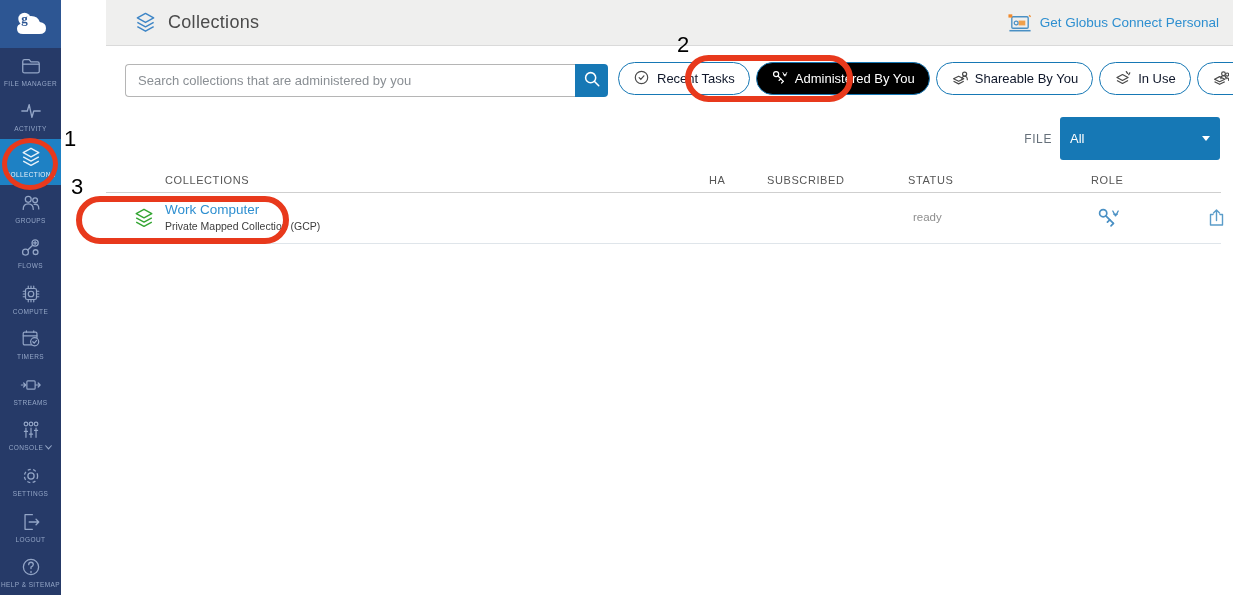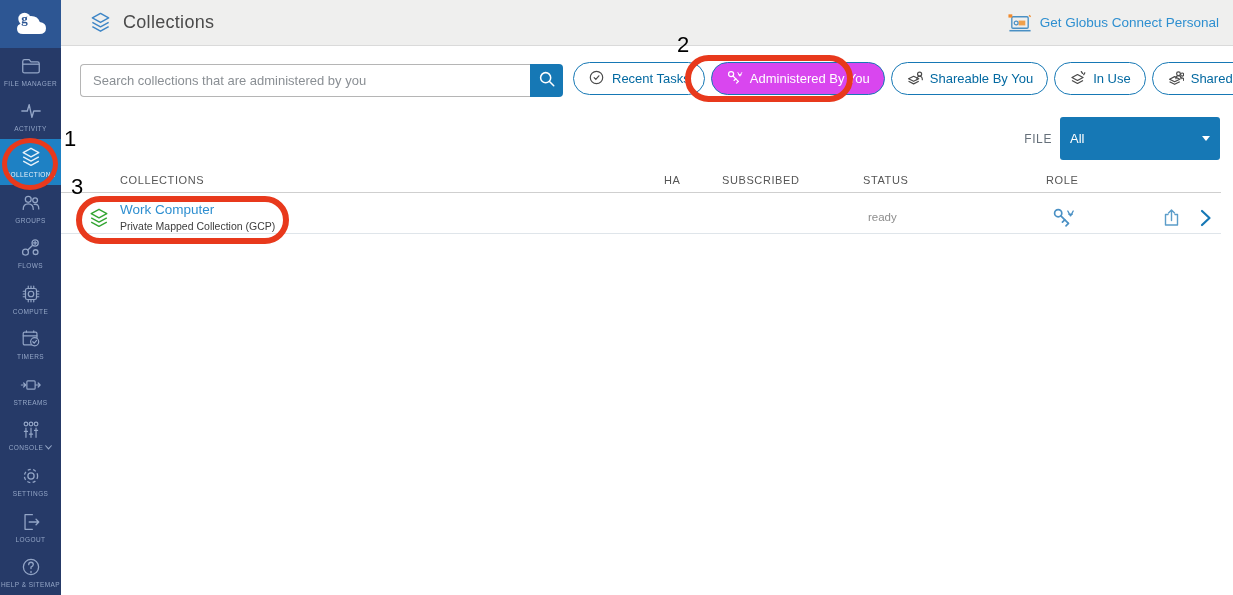--- a/index.html
+++ b/index.html
@@ -1,19 +1,19 @@
 <!DOCTYPE html>
 <html><head>
 <meta charset="utf-8">
 <style>
   * { margin:0; padding:0; box-sizing:border-box; }
   html,body { width:1233px; height:595px; overflow:hidden; }
   body { font-family:"Liberation Sans","DejaVu Sans",sans-serif; background:#fff; position:relative; }
 
-  .app { position:absolute; inset:0; display:flex; }
+  .app { position:absolute; inset:0; display:flex;gap:45px; }
 
   
   .sidebar { width:61px; height:595px; background:#263a68; display:flex; flex-direction:column; flex-shrink:0; }
   .logo { width:61px; height:48px; background:#2d5693; display:flex; align-items:center; justify-content:center; cursor:pointer; }
   .nav { flex:1; display:flex; flex-direction:column; }
   .nav-item { flex:1; display:flex; flex-direction:column; align-items:center; justify-content:center; gap:3px; color:#93a5c6; cursor:pointer; }
   .nav-item.active { background:#1e81c4; color:#e9f2fa; }
   .nav-icon { width:22px; height:22px; display:block; }
   .nav-icon svg { width:22px; height:22px; display:block; }
   .nav-label { font-size:6.5px; letter-spacing:.4px; text-align:center; white-space:nowrap; display:flex; align-items:center; gap:2px; }
@@ -34,38 +34,38 @@
   .toolbar { position:absolute; left:19px; top:62px; right:12px; height:33px; display:flex; align-items:center; }
   .search-box { display:flex; height:29px; }
   .search-input { width:450px; height:33px; border:1px solid #b5b5b5; border-right:none; border-radius:4px 0 0 4px;
                   padding:0 12px; font-size:13px; color:#444; outline:none; font-family:inherit; }
   .search-input::placeholder { color:#8a8f94; }
   .search-btn { width:33px; height:33px; background:#1678b5; border:none; border-radius:0 4px 4px 0; cursor:pointer;
                 display:flex; align-items:center; justify-content:center; }
   .search-btn svg { width:18px; height:18px; color:#fff; }
   .pills { display:flex; gap:6px; margin-left:10px; }
   .pill { height:33px; display:flex; align-items:center; gap:7px; padding:0 14px; border:1.5px solid #1678b5;
-          border-radius:17px; background:#fff; color:#0369a1; font-size:13px; cursor:pointer; white-space:nowrap; font-family:inherit; }
+          border-radius:17px; background:#fff; color:#0f172a; font-size:13px; cursor:pointer; white-space:nowrap; font-family:inherit; }
   .pill svg { width:17px; height:17px; color:#4a4a4a; }
-  .pill.active { background:#d946ef; color:#fff; }
+  .pill.active { background:#000000; color:#fff; }
   .pill.active svg { color:#fff; }
 
   
   .type-row { position:absolute; top:125px; right:13px; height:27px; display:flex; align-items:center; gap:8px; }
   .type-label { font-size:12px; color:#66707a; letter-spacing:.6px; }
   .type-select { width:160px; height:43px; background:#1678b5; border-radius:3px; color:#fff; font-size:13px;
                  display:flex; align-items:center; justify-content:space-between; padding:0 10px; cursor:pointer; }
   .caret-down { width:0; height:0; border-left:4.5px solid transparent; border-right:4.5px solid transparent; border-top:5px solid #fff; }
 
   
   .thead { position:absolute; left:0; right:12px; top:170px; height:23px; border-bottom:1px solid #cfcfcf; }
   .th { position:absolute; top:4px; font-size:11px; color:#565656; letter-spacing:.6px; }
   .th-collection { left:59px; } .th-ha { left:603px; } .th-subscribed { left:661px; } .th-status { left:802px; } .th-role { left:985px; }
 
-  .trow { position:absolute; left:0; right:12px; top:194px; height:40px; border-bottom:1px solid #dfe5ea; cursor:pointer; }
+  .trow { position:absolute; left:0; right:12px; top:194px; height:50px; border-bottom:1px solid #dfe5ea; cursor:pointer; }
   .row-icon { position:absolute; left:27px; top:13px; }
   .row-icon svg { width:22px; height:22px; color:#33a532; }
   .row-name { position:absolute; left:59px; top:8px; font-size:13.5px; color:#2e8fd0; cursor:pointer; }
   .row-sub { position:absolute; left:59px; top:26px; font-size:10.5px; color:#3d3d3d; }
   .row-status { position:absolute; left:807px; top:17px; font-size:11.5px; color:#8e8e8e; }
   .row-role { position:absolute; left:990px; top:12px; }
   .row-role svg { width:24px; height:24px; color:#4a90c4; }
   .row-share { position:absolute; left:1100px; top:13px; cursor:pointer; }
   .row-share svg { width:21px; height:21px; color:#5a9cc9; }
   .row-chevron { position:absolute; left:1134px; top:13px; cursor:pointer; }

